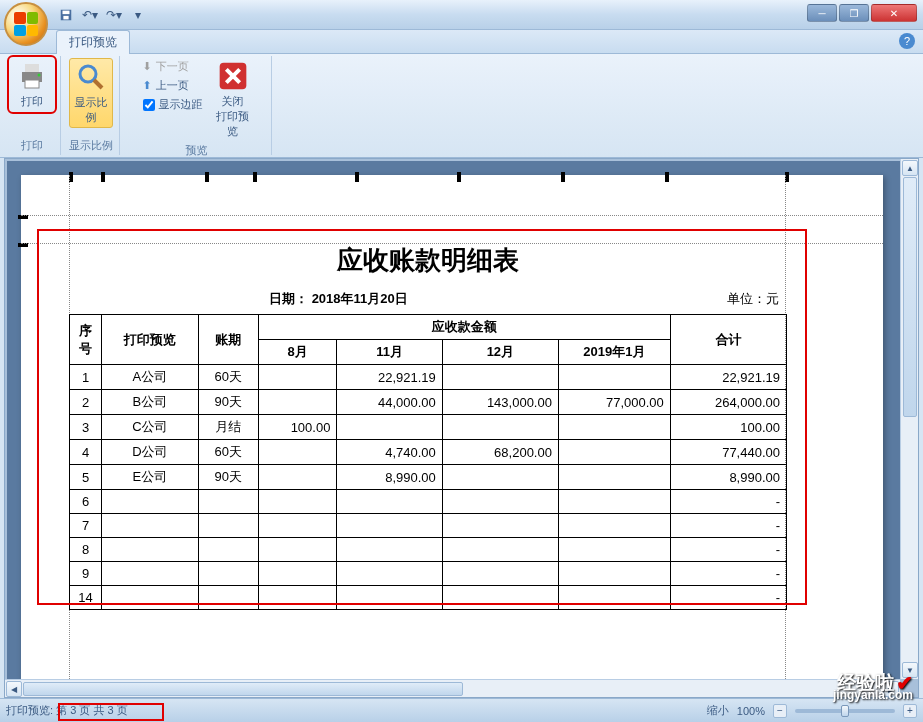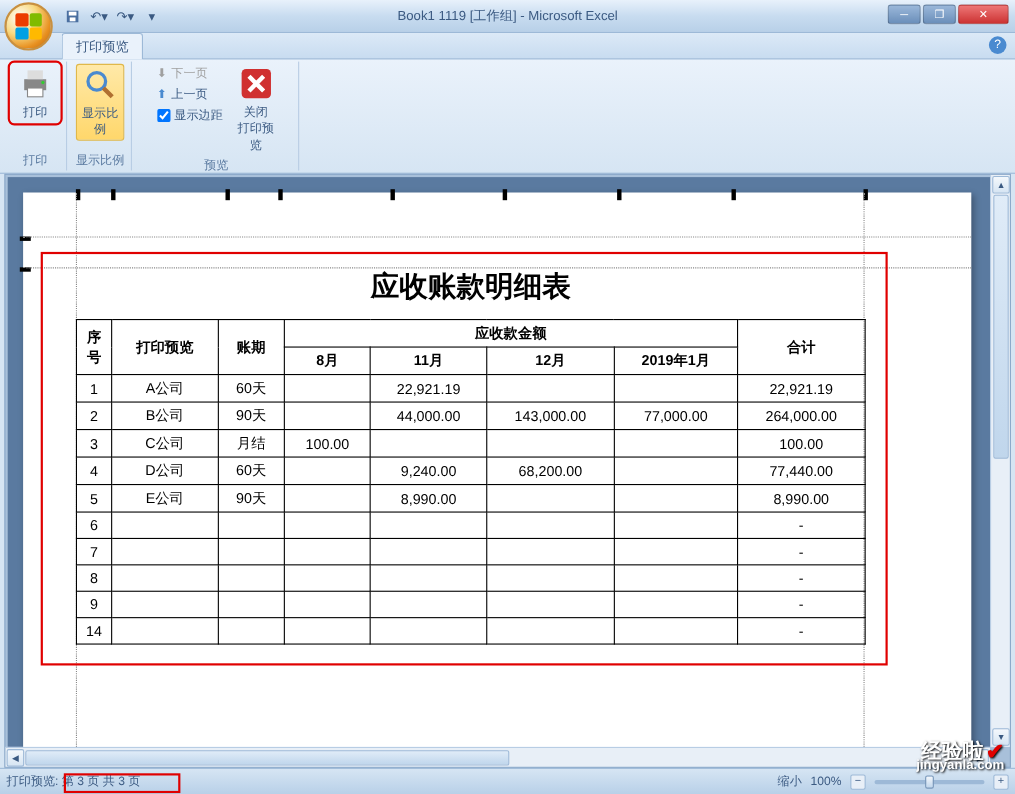--- a/index.html
+++ b/index.html
@@ -48,21 +48,21 @@
 .mh.v { height: 4px; width: 10px; left: -3px; }
 .dotted-h { position: absolute; left: 0; right: 0; border-top: 1px dotted #888; }
 .dotted-v { position: absolute; top: 0; bottom: 0; border-left: 1px dotted #888; }
 
 
 .sheet { position: absolute; left: 48px; top: 68px; right: 96px; font-family: SimSun, serif; }
 .sheet-title { text-align: center; font-size: 26px; font-weight: bold; font-family: Liberation Sans, sans-serif; margin-bottom: 12px; }
 .sheet-sub { display: flex; justify-content: space-between; font-size: 13px; padding: 0 8px 6px 200px; }
 table.data { width: 100%; border-collapse: collapse; font-size: 13px; }
 table.data th, table.data td { border: 1px solid #000; padding: 3px 6px; text-align: center; height: 24px; }
-table.data td.num { }
+table.data td.num { text-align: right; }
 table.data td.seq { width: 32px; }
 .redbox2 { position: absolute; border: 2px solid #e00000; pointer-events: none; }
 
 
 .vscroll { position: absolute; right: 0; top: 0; bottom: 18px; width: 18px; background: #e8eff7; border-left: 1px solid #b8cde4; }
 .hscroll { position: absolute; left: 0; right: 18px; bottom: 0; height: 18px; background: #e8eff7; border-top: 1px solid #b8cde4; }
 .sb-btn { position: absolute; width: 16px; height: 16px; background: linear-gradient(#f4f8fc,#d6e5f3); border: 1px solid #9db9d7; border-radius: 2px; display: flex; align-items: center; justify-content: center; font-size: 8px; color: #3b5a82; }
 .sb-thumb { position: absolute; background: linear-gradient(#e0ecf8,#c0d6ec); border: 1px solid #9db9d7; border-radius: 2px; }
 
 
@@ -97,21 +97,20 @@
         <svg viewBox="0 0 16 16">
           <rect x="2" y="2" width="12" height="12" fill="#4a6fa0"></rect>
           <rect x="4" y="3" width="8" height="4" fill="#fff"></rect>
           <rect x="5" y="9" width="6" height="4" fill="#fff"></rect>
         </svg>
       </div>
     <div class="qat-btn">↶▾</div>
     <div class="qat-btn">↷▾</div>
     <div class="qat-btn">▾</div>
   </div>
-  <div class="title-text">Book1 1119  [工作组] - Microsoft Excel</div>
   <div class="win-btns">
     <div class="win-btn win-min">─</div>
     <div class="win-btn win-max">❐</div>
     <div class="win-btn win-close">✕</div>
   </div>
 </div>
 
 <div class="tabrow">
   <div class="tab">打印预览</div>
   <div class="help-btn">?</div>
@@ -196,20 +195,24 @@
       <div class="mh h" style="left:764px"></div>
       <div class="mh v" style="top:40px"></div>
         <div class="mh v" style="top:68px"></div>
       <div class="dotted-h" style="top:40px"></div>
       <div class="dotted-h" style="top:68px"></div>
       <div class="dotted-v" style="left:48px"></div>
       <div class="dotted-v" style="left:764px"></div>
 
       <div class="sheet">
         <div class="sheet-title">应收账款明细表</div>
+        <div class="sheet-sub">
+          <span><b>日期：</b> <b>2018年11月20日</b></span>
+          <span>单位：元</span>
+        </div>
         <table class="data">
           <thead>
             <tr>
               <th rowspan="2" class="seq">序号</th>
               <th rowspan="2">打印预览</th>
               <th rowspan="2">账期</th>
               <th colspan="4">应收款金额</th>
               <th rowspan="2">合计</th>
             </tr>
             <tr>
@@ -248,21 +251,21 @@
                 <td class="num"></td>
                 <td class="num"></td>
                 <td class="num"></td>
                 <td class="num">100.00</td>
               </tr>
               <tr>
                 <td class="seq">4</td>
                 <td>D公司</td>
                 <td>60天</td>
                 <td class="num"></td>
-                <td class="num">9,240.00</td>
+                <td class="num">4,740.00</td>
                 <td class="num">68,200.00</td>
                 <td class="num"></td>
                 <td class="num">77,440.00</td>
               </tr>
               <tr>
                 <td class="seq">5</td>
                 <td>E公司</td>
                 <td>90天</td>
                 <td class="num"></td>
                 <td class="num">8,990.00</td>

